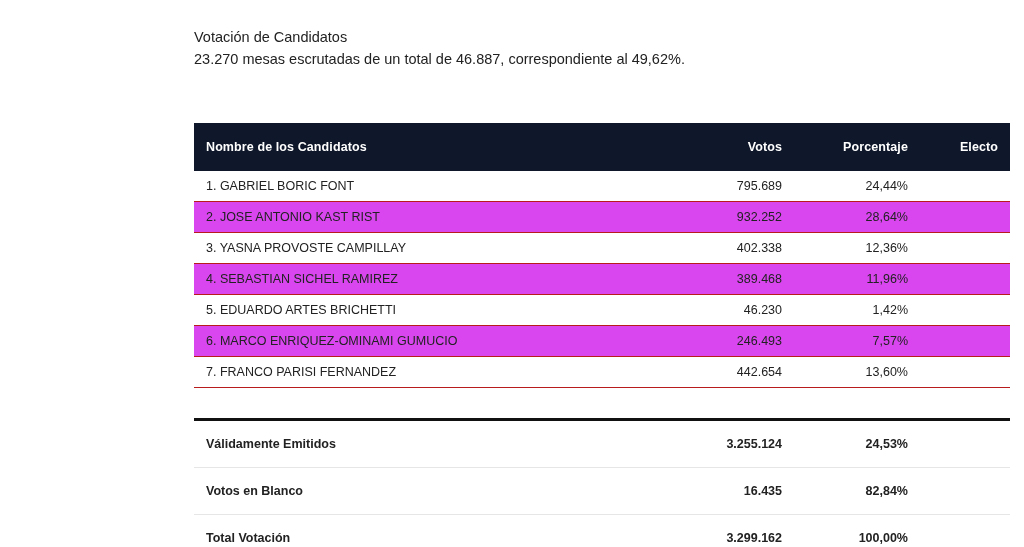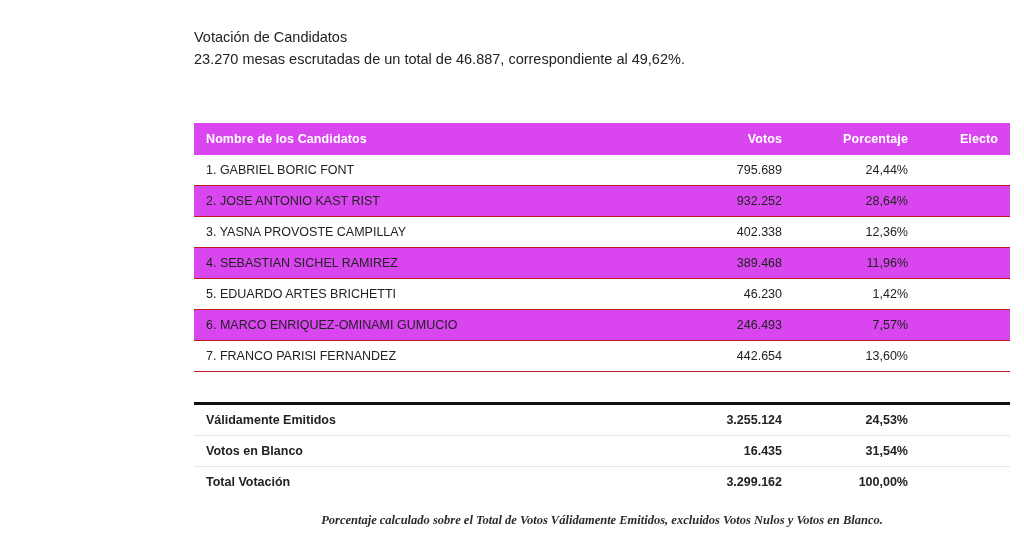--- a/index.html
+++ b/index.html
@@ -42,25 +42,25 @@
     font-size: 14.5px;
   }
 
   table.results {
     margin-top: 52px;
     width: 816px;
     border-collapse: collapse;
     table-layout: fixed;
   }
   table.results thead th {
-    background: #d946ef;
+    background: #0f172a;
     color: #ffffff;
     font-size: 12.5px;
     font-weight: bold;
-    padding: 9px 12px;
+    padding: 17px 12px;
     text-align: left;
     letter-spacing: 0.1px;
   }
   table.results thead th.num {
     text-align: right;
   }
   table.results tbody td {
     font-size: 12.5px;
     padding: 8px 12px;
     color: #222;
@@ -81,21 +81,21 @@
   table.totals {
     margin-top: 30px;
     width: 816px;
     border-collapse: collapse;
     table-layout: fixed;
     border-top: 3px solid #111;
   }
   table.totals td {
     font-size: 12.5px;
     font-weight: bold;
-    padding: 8px 12px;
+    padding: 16px 12px;
     color: #222;
     border-bottom: 1px solid #e6e6e6;
     white-space: nowrap;
   }
   table.totals tr:last-child td {
     border-bottom: none;
   }
   table.totals td.num {
     text-align: right;
   }
@@ -224,21 +224,21 @@
       <tbody>
         <tr>
           <td>Válidamente Emitidos</td>
           <td class="num">3.255.124</td>
           <td class="num">24,53%</td>
           <td></td>
         </tr>
         <tr>
           <td>Votos en Blanco</td>
           <td class="num">16.435</td>
-          <td class="num">31,54%</td>
+          <td class="num">82,84%</td>
           <td></td>
         </tr>
         <tr>
           <td>Total Votación</td>
           <td class="num">3.299.162</td>
           <td class="num">100,00%</td>
           <td></td>
         </tr>
       </tbody>
     </table>

